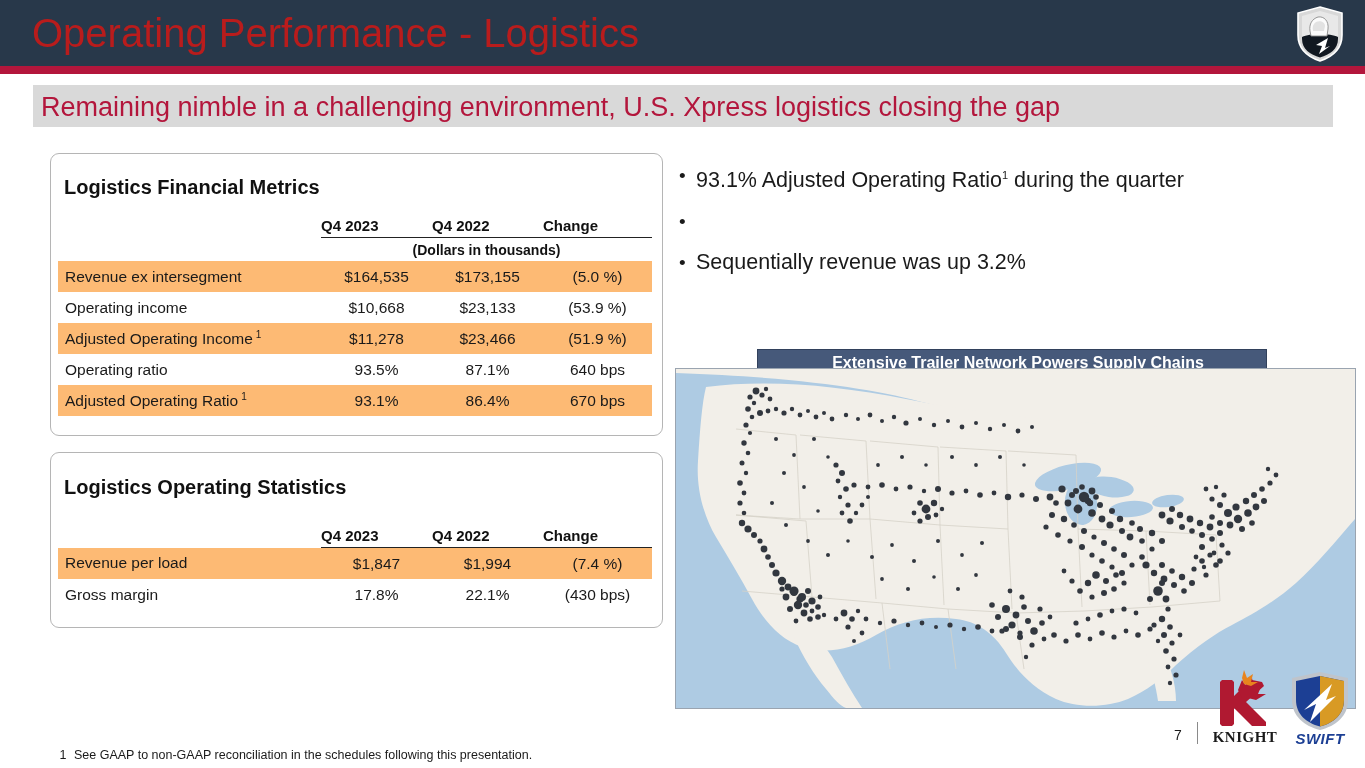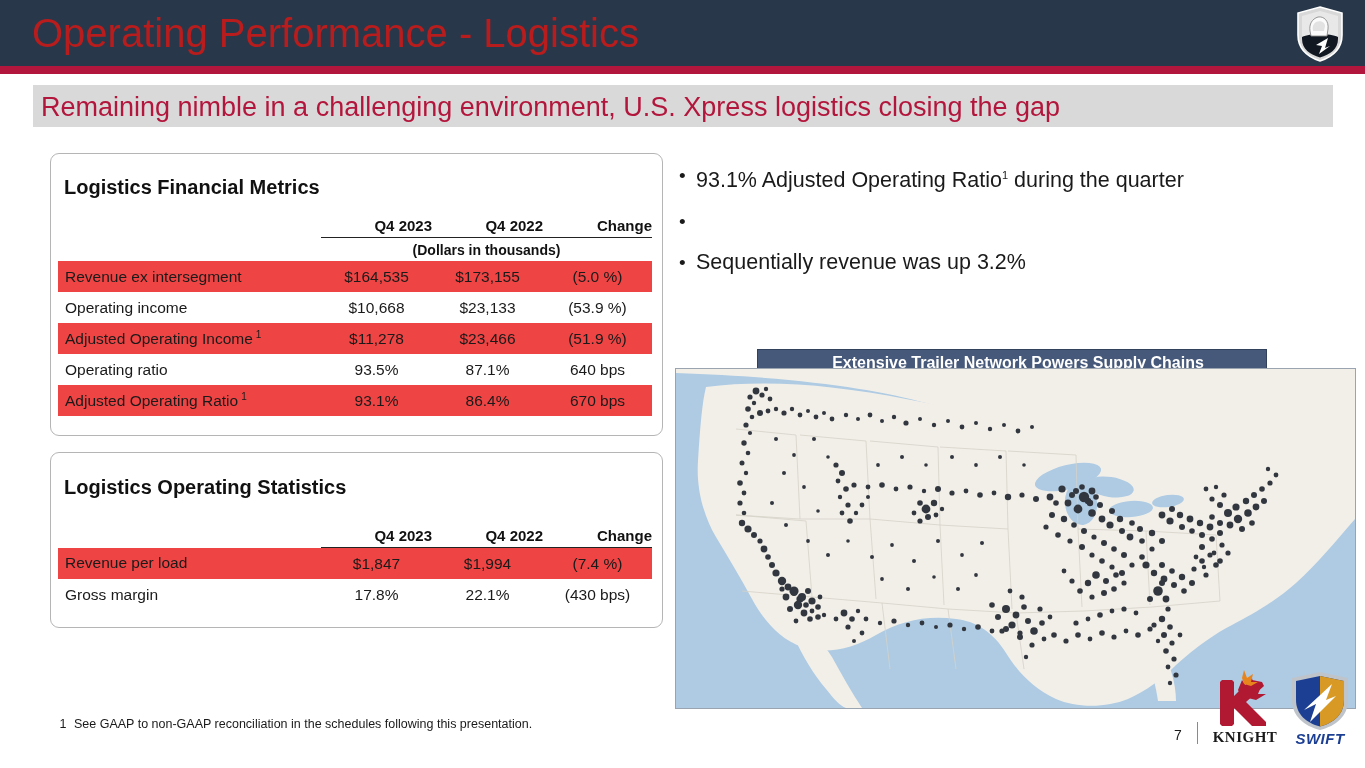--- a/index.html
+++ b/index.html
@@ -63,33 +63,33 @@
   }
   #metrics-table{left:58px;top:210px;width:594px;}
   #stats-table{left:58px;top:520px;width:594px;}
 
   .fin-table col.c-label{width:263px;}
   .fin-table col.c-num{width:111px;}
   .fin-table col.c-chg{width:109px;}
 
   .fin-table th{
     font-size:15px;font-weight:bold;color:#111111;
-    text-align:right;padding:0 0 3px 0;height:24px;
+    text-align:left;padding:0 0 3px 0;height:24px;
     vertical-align:bottom;
   }
   .fin-table th.th-label{border-bottom:none;}
   .fin-table th.th-rule{border-bottom:1.6px solid #222222;}
 
   .fin-table td{
     font-size:15.5px;color:#1a1a1a;height:31px;
     padding:0;vertical-align:middle;
   }
   .fin-table td.lbl{text-align:left;padding-left:7px;}
   .fin-table td.num{text-align:center;}
-  .fin-table tr.shaded td{background:#ef4444;}
+  .fin-table tr.shaded td{background:#fdba74;}
 
   .units-row td{
     font-size:14px;font-weight:bold;color:#111111;
     text-align:center;height:23px;padding:0;
   }
 
   sup.fn{font-size:10px;vertical-align:super;padding-left:3px;font-weight:normal;}
 
   
   #bullets{
@@ -117,21 +117,21 @@
   }
   #map-frame{
     position:absolute;left:675px;top:368px;width:681px;height:341px;
     border:1px solid #9aa4b0;box-sizing:border-box;overflow:hidden;
     background:#aecbe3;
   }
   #map-svg{position:absolute;left:0;top:0;width:679px;height:339px;}
 
   
   #footnote{
-    position:absolute;left:52px;top:717px;
+    position:absolute;left:52px;top:748px;
     font-size:12.5px;color:#1a1a1a;white-space:nowrap;text-align:center;
   }
   #footnote .fn-num{display:inline-block;width:22px;}
   #page-number{
     position:absolute;left:1174px;top:727px;
     font-size:14px;color:#1a1a1a;
   }
   #page-divider{
     position:absolute;left:1197px;top:722px;width:1px;height:22px;
     background:#8a8a8a;

